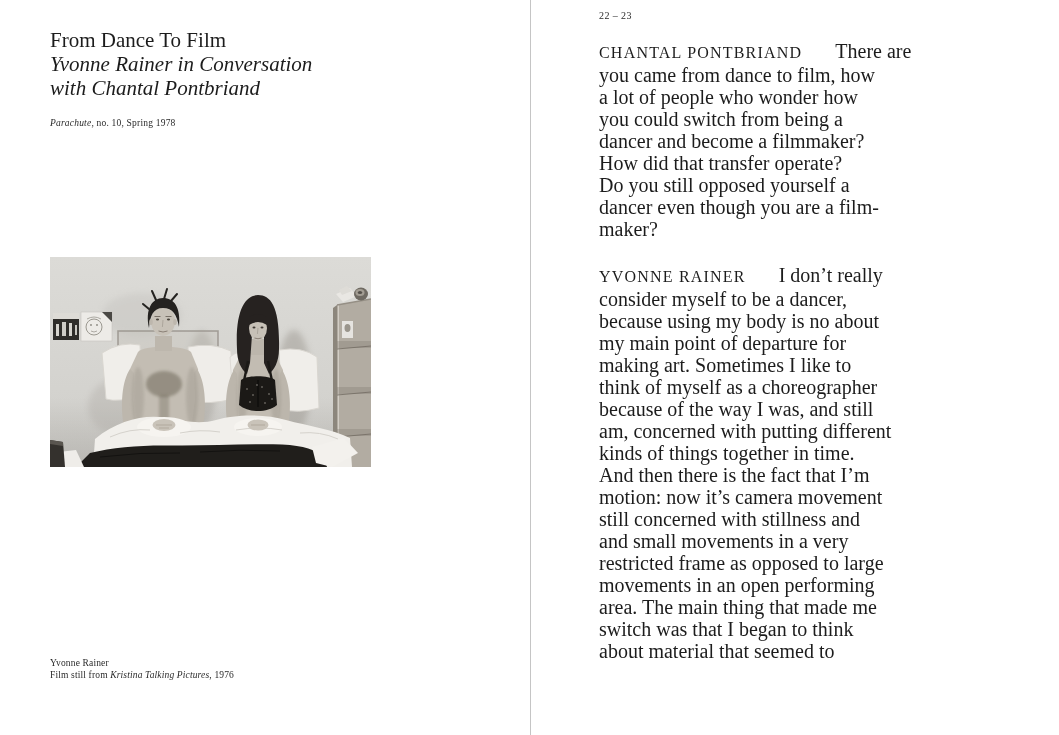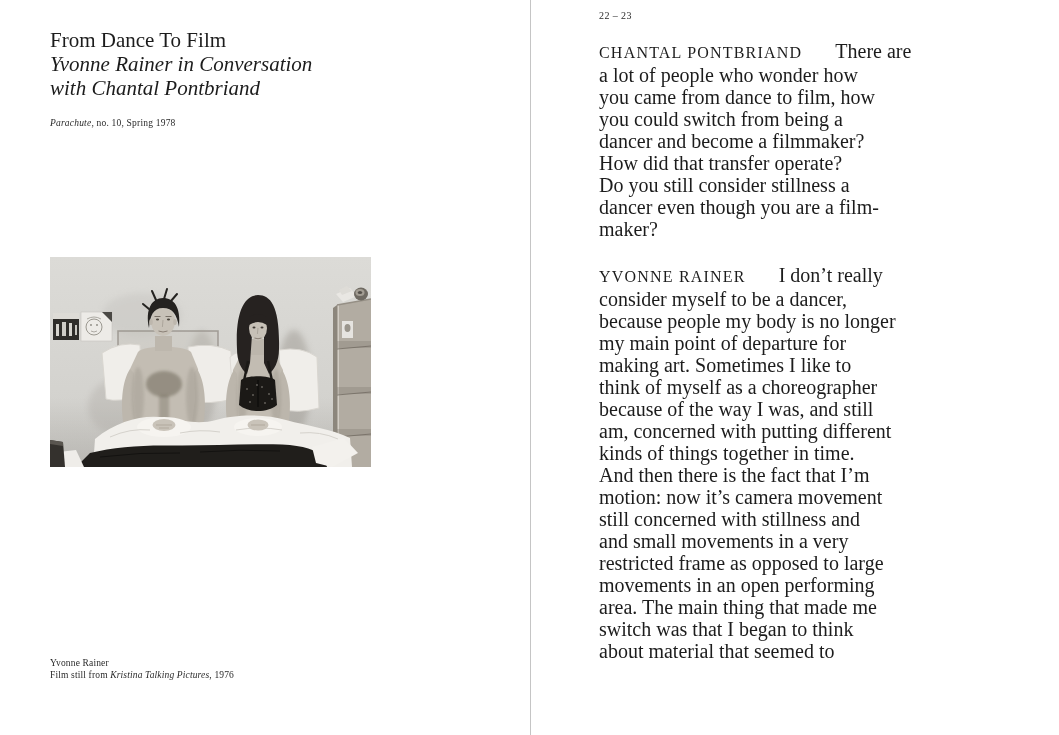--- a/index.html
+++ b/index.html
@@ -209,33 +209,33 @@
   <div class="caption">
     <div>Yvonne Rainer</div>
     <div><span>Film still from </span><span class="ital">Kristina Talking Pictures</span><span>, 1976</span></div>
   </div>
 
   <div class="folio">22 – 23</div>
 
   <div class="dialogue">
       <div class="para">
         <div class="line"><span class="speaker">CHANTAL PONTBRIAND</span><span>There are</span></div>
+        <div class="line">you came from dance to film, how</div>
         <div class="line">a lot of people who wonder how</div>
-        <div class="line">you came from dance to film, how</div>
         <div class="line">you could switch from being a</div>
         <div class="line">dancer and become a filmmaker?</div>
         <div class="line">How did that transfer operate?</div>
-        <div class="line">Do you still consider stillness a</div>
+        <div class="line">Do you still opposed yourself a</div>
         <div class="line">dancer even though you are a film-</div>
         <div class="line">maker?</div>
       </div>
       <div class="para">
         <div class="line"><span class="speaker">YVONNE RAINER</span><span>I don’t really</span></div>
         <div class="line">consider myself to be a dancer,</div>
-        <div class="line">because people my body is no longer</div>
+        <div class="line">because using my body is no about</div>
         <div class="line">my main point of departure for</div>
         <div class="line">making art. Sometimes I like to</div>
         <div class="line">think of myself as a choreographer</div>
         <div class="line">because of the way I was, and still</div>
         <div class="line">am, concerned with putting different</div>
         <div class="line">kinds of things together in time.</div>
         <div class="line">And then there is the fact that I’m</div>
         <div class="line">motion: now it’s camera movement</div>
         <div class="line">still concerned with stillness and</div>
         <div class="line">and small movements in a very</div>

